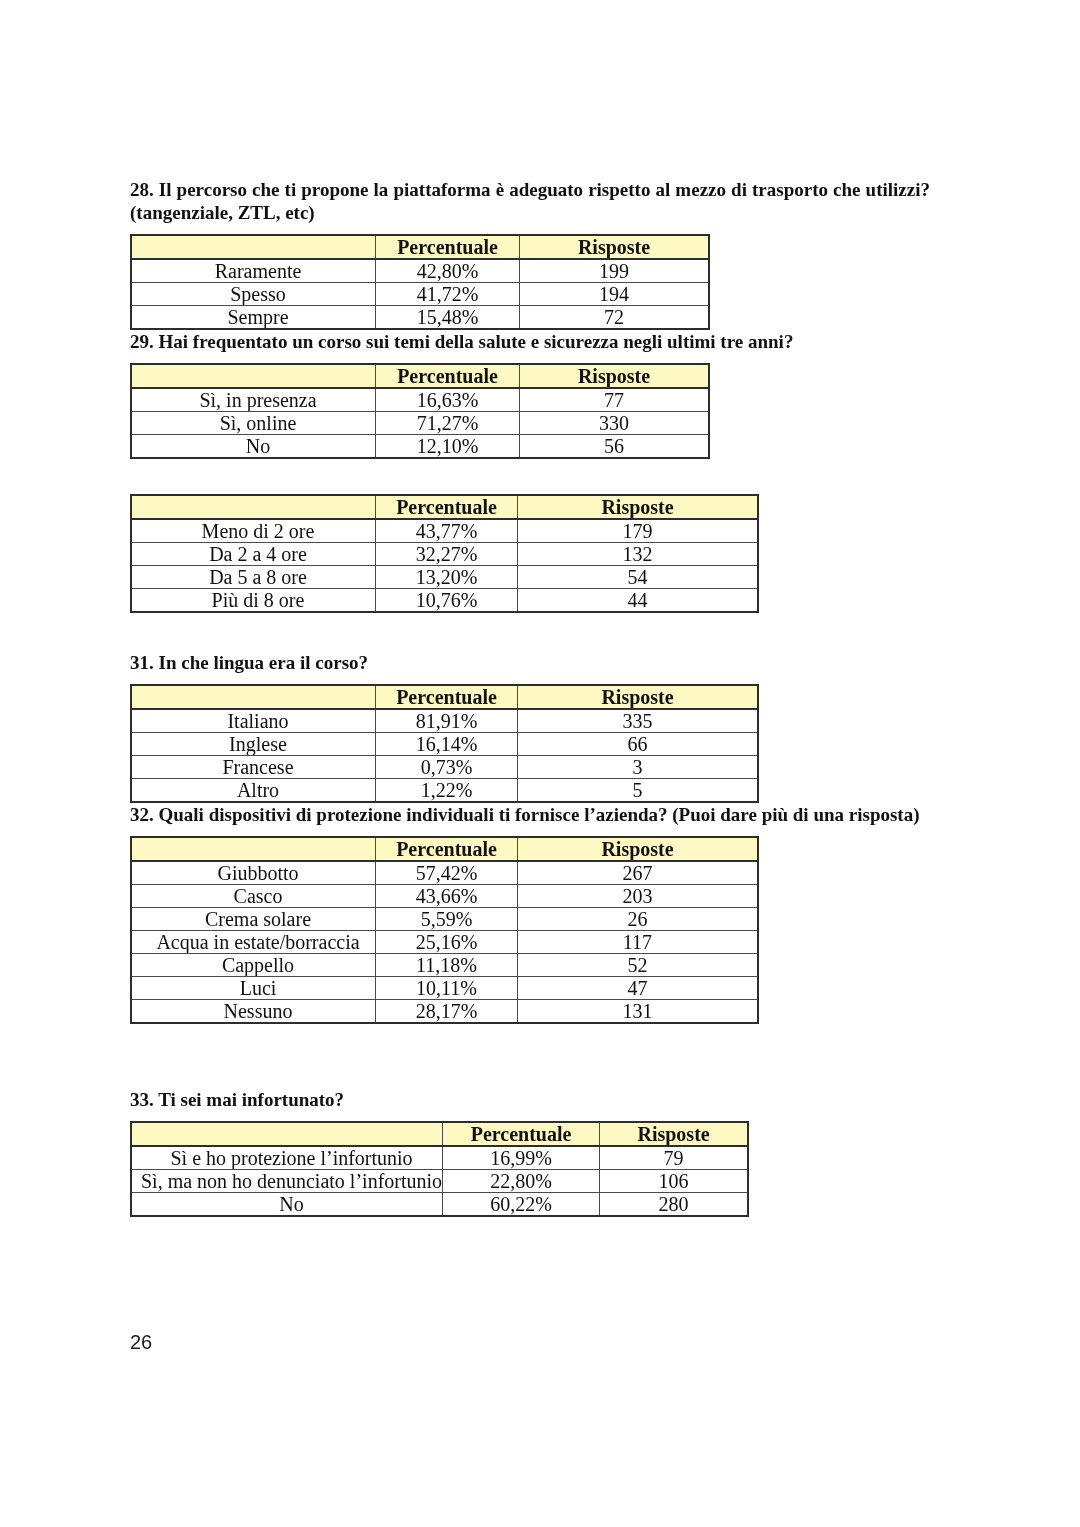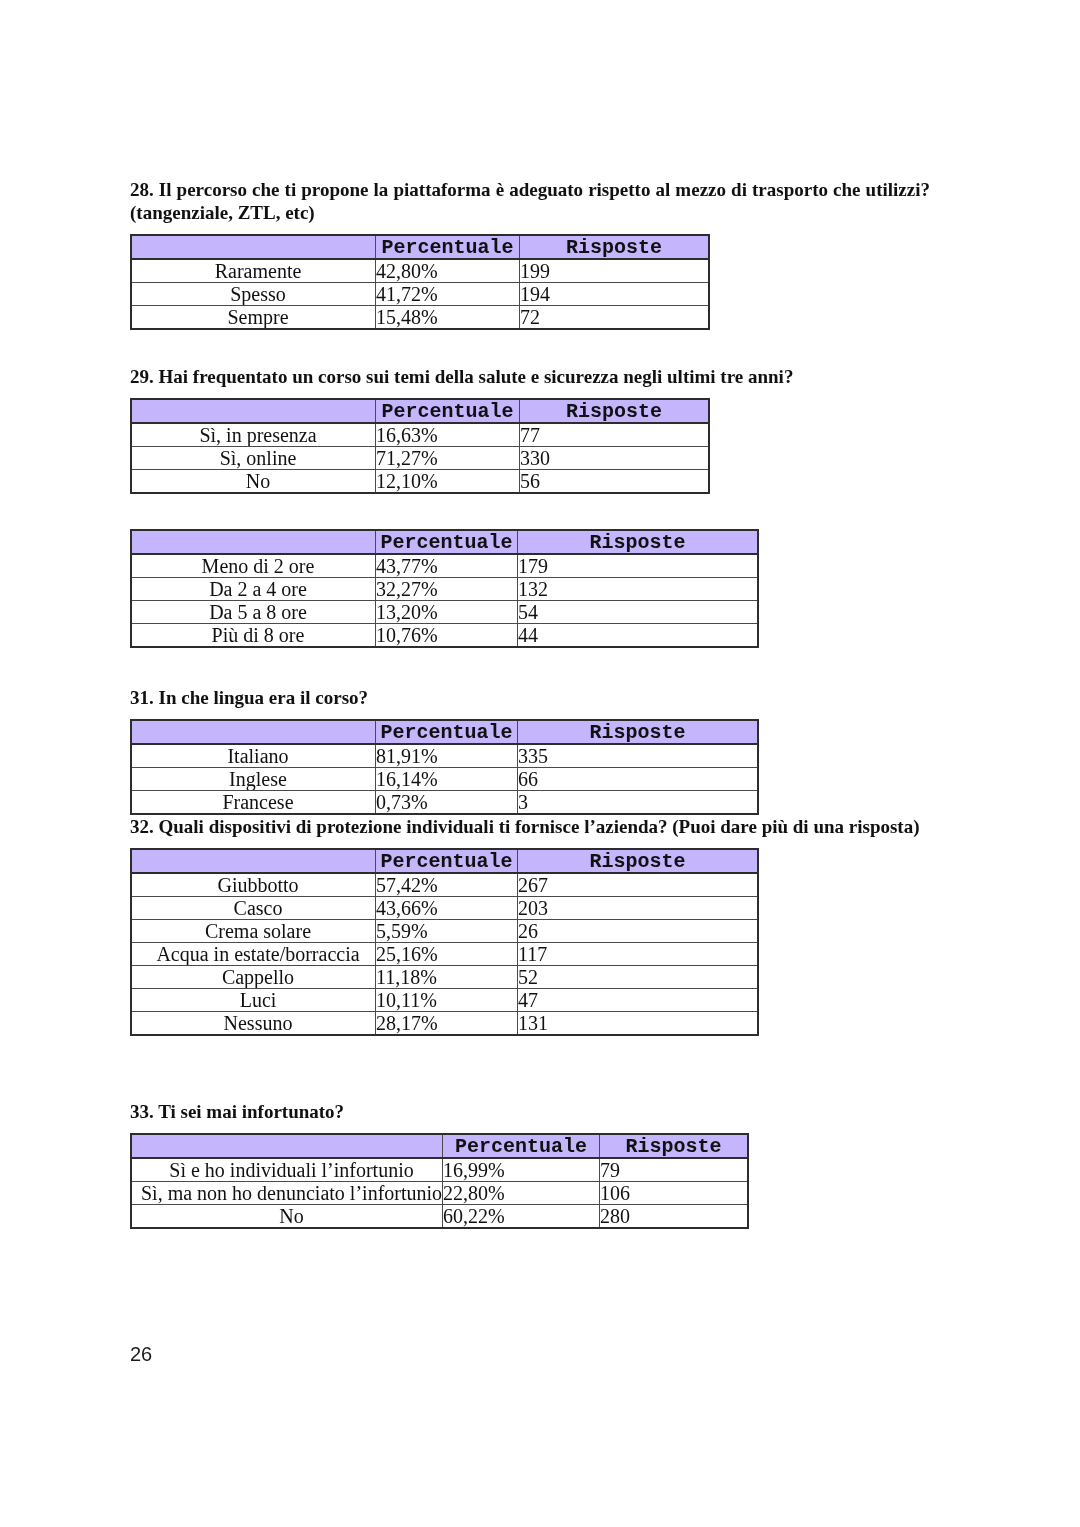--- a/index.html
+++ b/index.html
@@ -34,44 +34,43 @@
   .qtable th, .qtable td {
     border: 1px solid #4a4a4a;
     height: 22px;
     padding: 0;
     font-size: 20px;
     line-height: 21px;
     overflow: hidden;
     white-space: nowrap;
   }
   .qtable th {
-    background: #c4b5fd;
+    background: #fef9c3;
     font-weight: bold;
     text-align: center;
     border-bottom: 2px solid #2d2d2d;
-    font-family: Liberation Mono, monospace;
   }
   .qtable td.c-label { text-align: center; padding-left: 9px; }
-  .qtable td.c-pct, .qtable td.c-resp { }
+  .qtable td.c-pct, .qtable td.c-resp { text-align: center; }
 
   
   .q0 .c-label, .q1 .c-label { width: 234px; }
   .q0 .c-pct,   .q1 .c-pct   { width: 143px; }
   .q0 .c-resp,  .q1 .c-resp  { width: 188px; }
 
   .q2 .c-label, .q3 .c-label, .q4 .c-label { width: 234px; }
   .q2 .c-pct,   .q3 .c-pct,   .q4 .c-pct   { width: 141px; }
   .q2 .c-resp,  .q3 .c-resp,  .q4 .c-resp  { width: 239px; }
 
   .q5 .c-label { width: 299px; }
   .q5 .c-pct   { width: 156px; }
   .q5 .c-resp  { width: 147px; }
 
   
-  .q1 { margin-top: 35px; }
+  .q1 { }
   .q2 { margin-top: 35px; }
   .q3 { margin-top: 38px; }
   .q4 { }
   .q5 { margin-top: 64px; }
 
   .page-number {
     margin-top: 114px;
     font-family: "Liberation Sans", sans-serif;
     font-size: 20px;
     color: #1c1c1c;
@@ -195,20 +194,25 @@
             <tr>
               <td class="c-label">Inglese</td>
               <td class="c-pct">16,14%</td>
               <td class="c-resp">66</td>
             </tr>
             <tr>
               <td class="c-label">Francese</td>
               <td class="c-pct">0,73%</td>
               <td class="c-resp">3</td>
             </tr>
+            <tr>
+              <td class="c-label">Altro</td>
+              <td class="c-pct">1,22%</td>
+              <td class="c-resp">5</td>
+            </tr>
           </tbody>
     </table>
   </section>
 
   <section class="qblock q4">
     <p class="qtitle">32. Quali dispositivi di protezione individuali ti fornisce l’azienda? (Puoi dare più di una risposta)</p>
     <table class="qtable">
       <thead>
         <tr>
               <th class="c-label"></th>
@@ -261,21 +265,21 @@
     <table class="qtable">
       <thead>
         <tr>
               <th class="c-label"></th>
               <th class="c-pct">Percentuale</th>
               <th class="c-resp">Risposte</th>
             </tr>
       </thead>
       <tbody>
             <tr>
-              <td class="c-label">Sì e ho individuali l’infortunio</td>
+              <td class="c-label">Sì e ho protezione l’infortunio</td>
               <td class="c-pct">16,99%</td>
               <td class="c-resp">79</td>
             </tr>
             <tr>
               <td class="c-label">Sì, ma non ho denunciato l’infortunio</td>
               <td class="c-pct">22,80%</td>
               <td class="c-resp">106</td>
             </tr>
             <tr>
               <td class="c-label">No</td>

